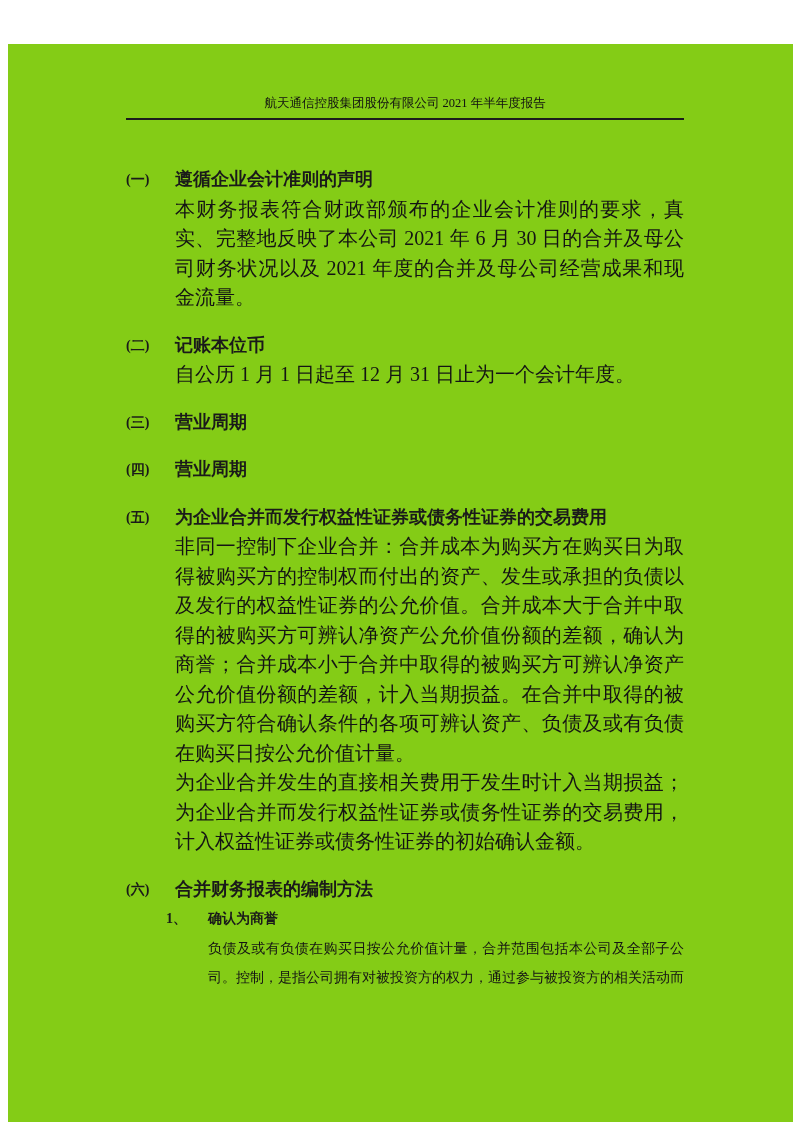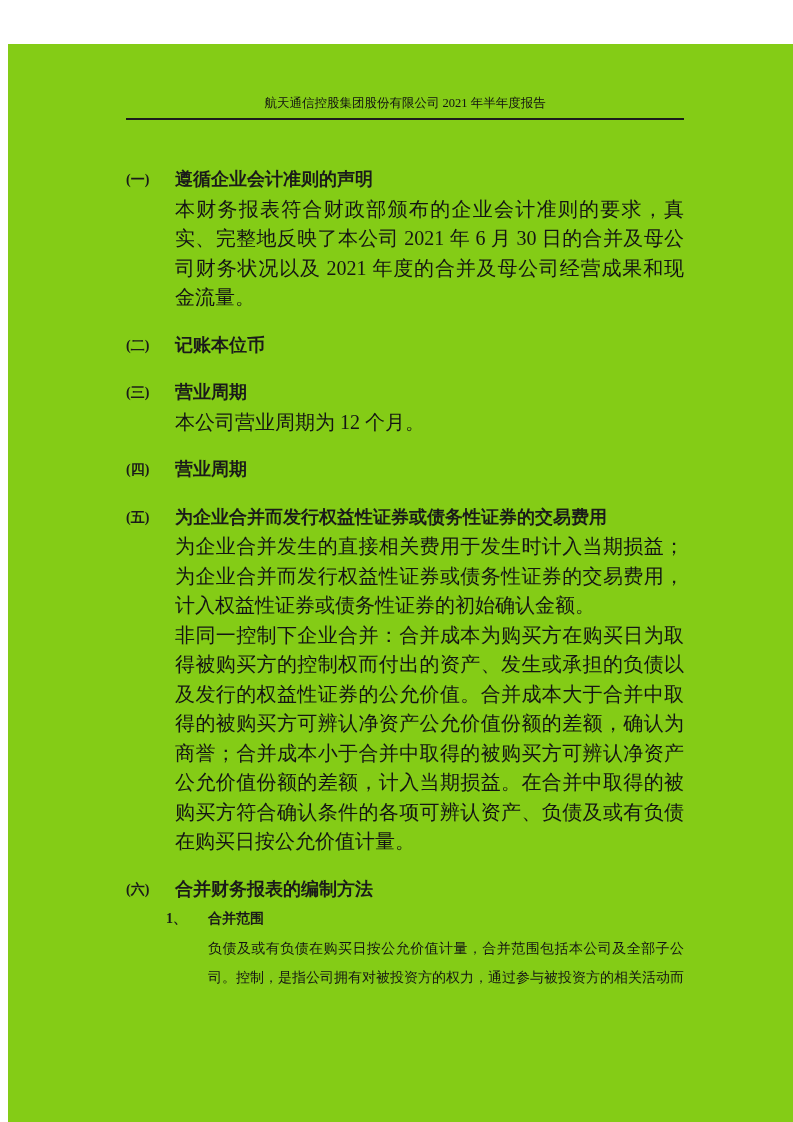--- a/index.html
+++ b/index.html
@@ -108,59 +108,59 @@
       <div class="sec-body">
         <p>本财务报表符合财政部颁布的企业会计准则的要求，真实、完整地反映了本公司 2021 年 6 月 30 日的合并及母公司财务状况以及 2021 年度的合并及母公司经营成果和现金流量。</p>
       </div>
     </div>
 
     <div class="section">
       <div class="sec-head">
         <span class="sec-num">(二)</span>
         <span class="sec-title">记账本位币</span>
       </div>
+      <div class="sec-body">
+        <p>自公历 1 月 1 日起至 12 月 31 日止为一个会计年度。</p>
+      </div>
     </div>
 
     <div class="section">
       <div class="sec-head">
         <span class="sec-num">(三)</span>
         <span class="sec-title">营业周期</span>
-      </div>
-      <div class="sec-body">
-        <p>本公司营业周期为 12 个月。</p>
       </div>
     </div>
 
     <div class="section">
       <div class="sec-head">
         <span class="sec-num">(四)</span>
         <span class="sec-title">营业周期</span>
       </div>
     </div>
 
     <div class="section">
       <div class="sec-head">
         <span class="sec-num">(五)</span>
         <span class="sec-title">为企业合并而发行权益性证券或债务性证券的交易费用</span>
       </div>
       <div class="sec-body">
+        <p>非同一控制下企业合并：合并成本为购买方在购买日为取得被购买方的控制权而付出的资产、发生或承担的负债以及发行的权益性证券的公允价值。合并成本大于合并中取得的被购买方可辨认净资产公允价值份额的差额，确认为商誉；合并成本小于合并中取得的被购买方可辨认净资产公允价值份额的差额，计入当期损益。在合并中取得的被购买方符合确认条件的各项可辨认资产、负债及或有负债在购买日按公允价值计量。</p>
         <p>为企业合并发生的直接相关费用于发生时计入当期损益；为企业合并而发行权益性证券或债务性证券的交易费用，计入权益性证券或债务性证券的初始确认金额。</p>
-        <p>非同一控制下企业合并：合并成本为购买方在购买日为取得被购买方的控制权而付出的资产、发生或承担的负债以及发行的权益性证券的公允价值。合并成本大于合并中取得的被购买方可辨认净资产公允价值份额的差额，确认为商誉；合并成本小于合并中取得的被购买方可辨认净资产公允价值份额的差额，计入当期损益。在合并中取得的被购买方符合确认条件的各项可辨认资产、负债及或有负债在购买日按公允价值计量。</p>
       </div>
     </div>
 
     <div class="section">
       <div class="sec-head">
         <span class="sec-num">(六)</span>
         <span class="sec-title">合并财务报表的编制方法</span>
       </div>
       <div class="subsection">
         <div class="sub-head">
           <span class="sub-num">1、</span>
-          <span class="sub-title">合并范围</span>
+          <span class="sub-title">确认为商誉</span>
         </div>
         <div class="sub-body">
           <p>负债及或有负债在购买日按公允价值计量，合并范围包括本公司及全部子公司。控制，是指公司拥有对被投资方的权力，通过参与被投资方的相关活动而</p>
         </div>
       </div>
     </div>
 
   </div>
 
   <div class="footer">

